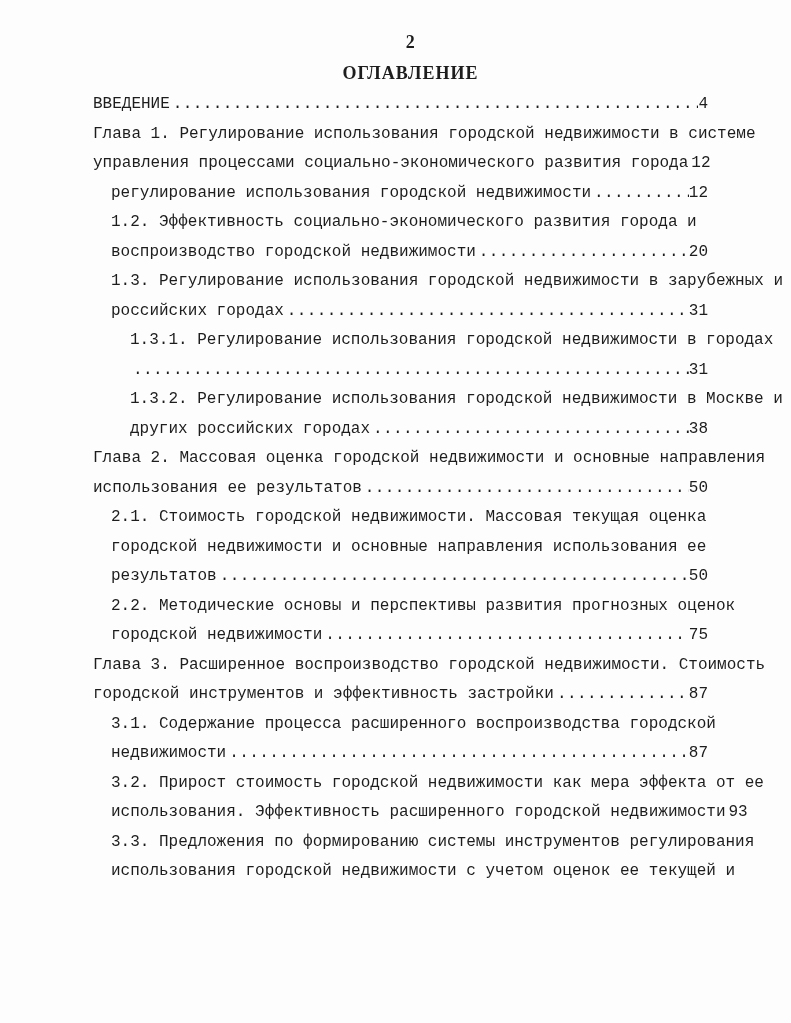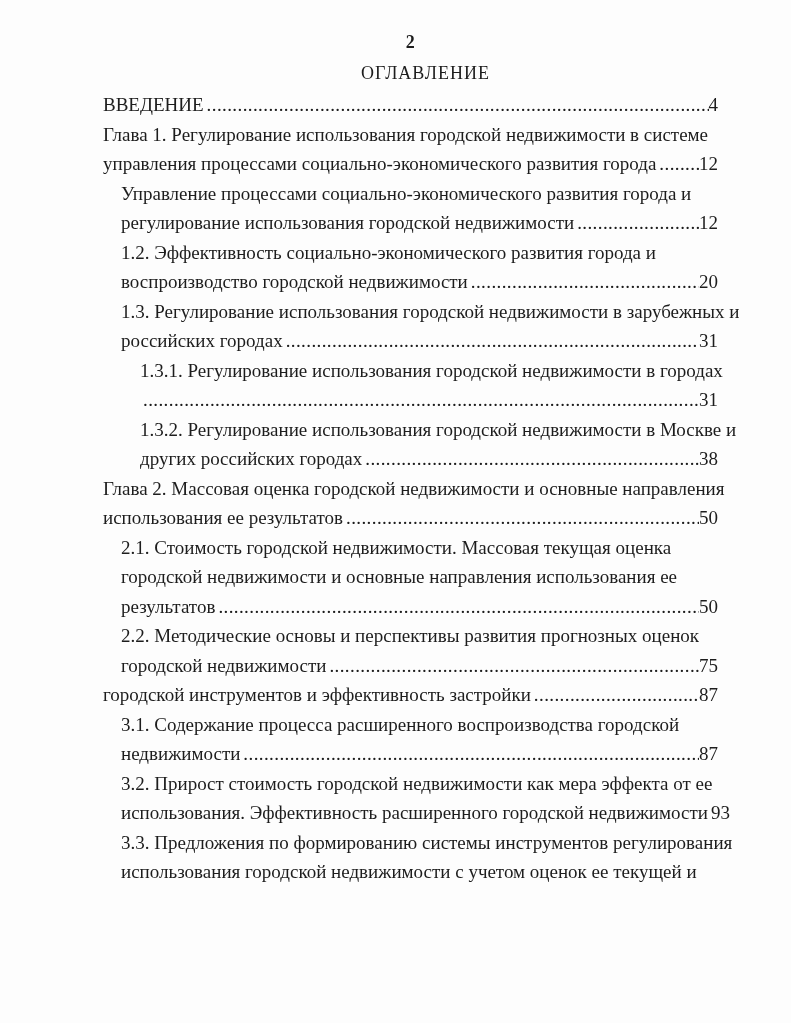--- a/index.html
+++ b/index.html
@@ -22,33 +22,34 @@
     left: 103px;
     width: 615px;
     text-align: center;
     font-size: 18px;
     font-weight: 700;
     letter-spacing: 0.5px;
   }
   .toc-heading {
     position: absolute;
     top: 63px;
-    left: 118px;
+    left: 103px;
     width: 615px;
     text-align: center;
     font-size: 18px;
-    font-weight: 400;
+    font-weight: 700;
     letter-spacing: 1px;
   }
   .toc {
     position: absolute;
     top: 90px;
-    left: 103px;
+    left: 93px;
     width: 615px;
-    font-size: 19px;
+    font-size: 16px;
+    font-family: Liberation Mono, monospace;
   }
   .toc-entry { display: block; }
   .toc-line {
     display: flex;
     align-items: baseline;
     height: 29.5px;
     line-height: 29.5px;
     white-space: pre;
   }
   .lvl-1 .toc-line { margin-left: 18px; }
@@ -77,21 +78,20 @@
 
   <div class="toc" id="toc-container">
       <div class="toc-entry lvl-0">
         <div class="toc-line"><span class="toc-text">ВВЕДЕНИЕ</span><span class="dot-leader">................................................................................................................................................................</span><span class="toc-page">4</span></div>
       </div>
       <div class="toc-entry lvl-0">
         <div class="toc-line"><span class="toc-text">Глава 1. Регулирование использования городской недвижимости в системе</span></div>
         <div class="toc-line"><span class="toc-text">управления процессами социально-экономического развития города</span><span class="dot-leader">................................................................................................................................................................</span><span class="toc-page">12</span></div>
       </div>
       <div class="toc-entry lvl-1">
-        <div class="toc-line"><span class="toc-text">Управление процессами социально-экономического развития города и</span></div>
         <div class="toc-line"><span class="toc-text">регулирование использования городской недвижимости</span><span class="dot-leader">................................................................................................................................................................</span><span class="toc-page">12</span></div>
       </div>
       <div class="toc-entry lvl-1">
         <div class="toc-line"><span class="toc-text">1.2. Эффективность социально-экономического развития города и</span></div>
         <div class="toc-line"><span class="toc-text">воспроизводство городской недвижимости</span><span class="dot-leader">................................................................................................................................................................</span><span class="toc-page">20</span></div>
       </div>
       <div class="toc-entry lvl-1">
         <div class="toc-line"><span class="toc-text">1.3. Регулирование использования городской недвижимости в зарубежных и</span></div>
         <div class="toc-line"><span class="toc-text">российских городах</span><span class="dot-leader">................................................................................................................................................................</span><span class="toc-page">31</span></div>
       </div>
@@ -110,20 +110,21 @@
       <div class="toc-entry lvl-1">
         <div class="toc-line"><span class="toc-text">2.1. Стоимость городской недвижимости. Массовая текущая оценка</span></div>
         <div class="toc-line"><span class="toc-text">городской недвижимости и основные направления использования ее</span></div>
         <div class="toc-line"><span class="toc-text">результатов</span><span class="dot-leader">................................................................................................................................................................</span><span class="toc-page">50</span></div>
       </div>
       <div class="toc-entry lvl-1">
         <div class="toc-line"><span class="toc-text">2.2. Методические основы и перспективы развития прогнозных оценок</span></div>
         <div class="toc-line"><span class="toc-text">городской недвижимости</span><span class="dot-leader">................................................................................................................................................................</span><span class="toc-page">75</span></div>
       </div>
       <div class="toc-entry lvl-0">
+        <div class="toc-line"><span class="toc-text">Глава 3. Расширенное воспроизводство городской недвижимости. Стоимость</span></div>
         <div class="toc-line"><span class="toc-text">городской инструментов и эффективность застройки</span><span class="dot-leader">................................................................................................................................................................</span><span class="toc-page">87</span></div>
       </div>
       <div class="toc-entry lvl-1">
         <div class="toc-line"><span class="toc-text">3.1. Содержание процесса расширенного воспроизводства городской</span></div>
         <div class="toc-line"><span class="toc-text">недвижимости</span><span class="dot-leader">................................................................................................................................................................</span><span class="toc-page">87</span></div>
       </div>
       <div class="toc-entry lvl-1">
         <div class="toc-line"><span class="toc-text">3.2. Прирост стоимость городской недвижимости как мера эффекта от ее</span></div>
         <div class="toc-line"><span class="toc-text">использования. Эффективность расширенного городской недвижимости</span><span class="dot-leader">................................................................................................................................................................</span><span class="toc-page">93</span></div>
       </div>

